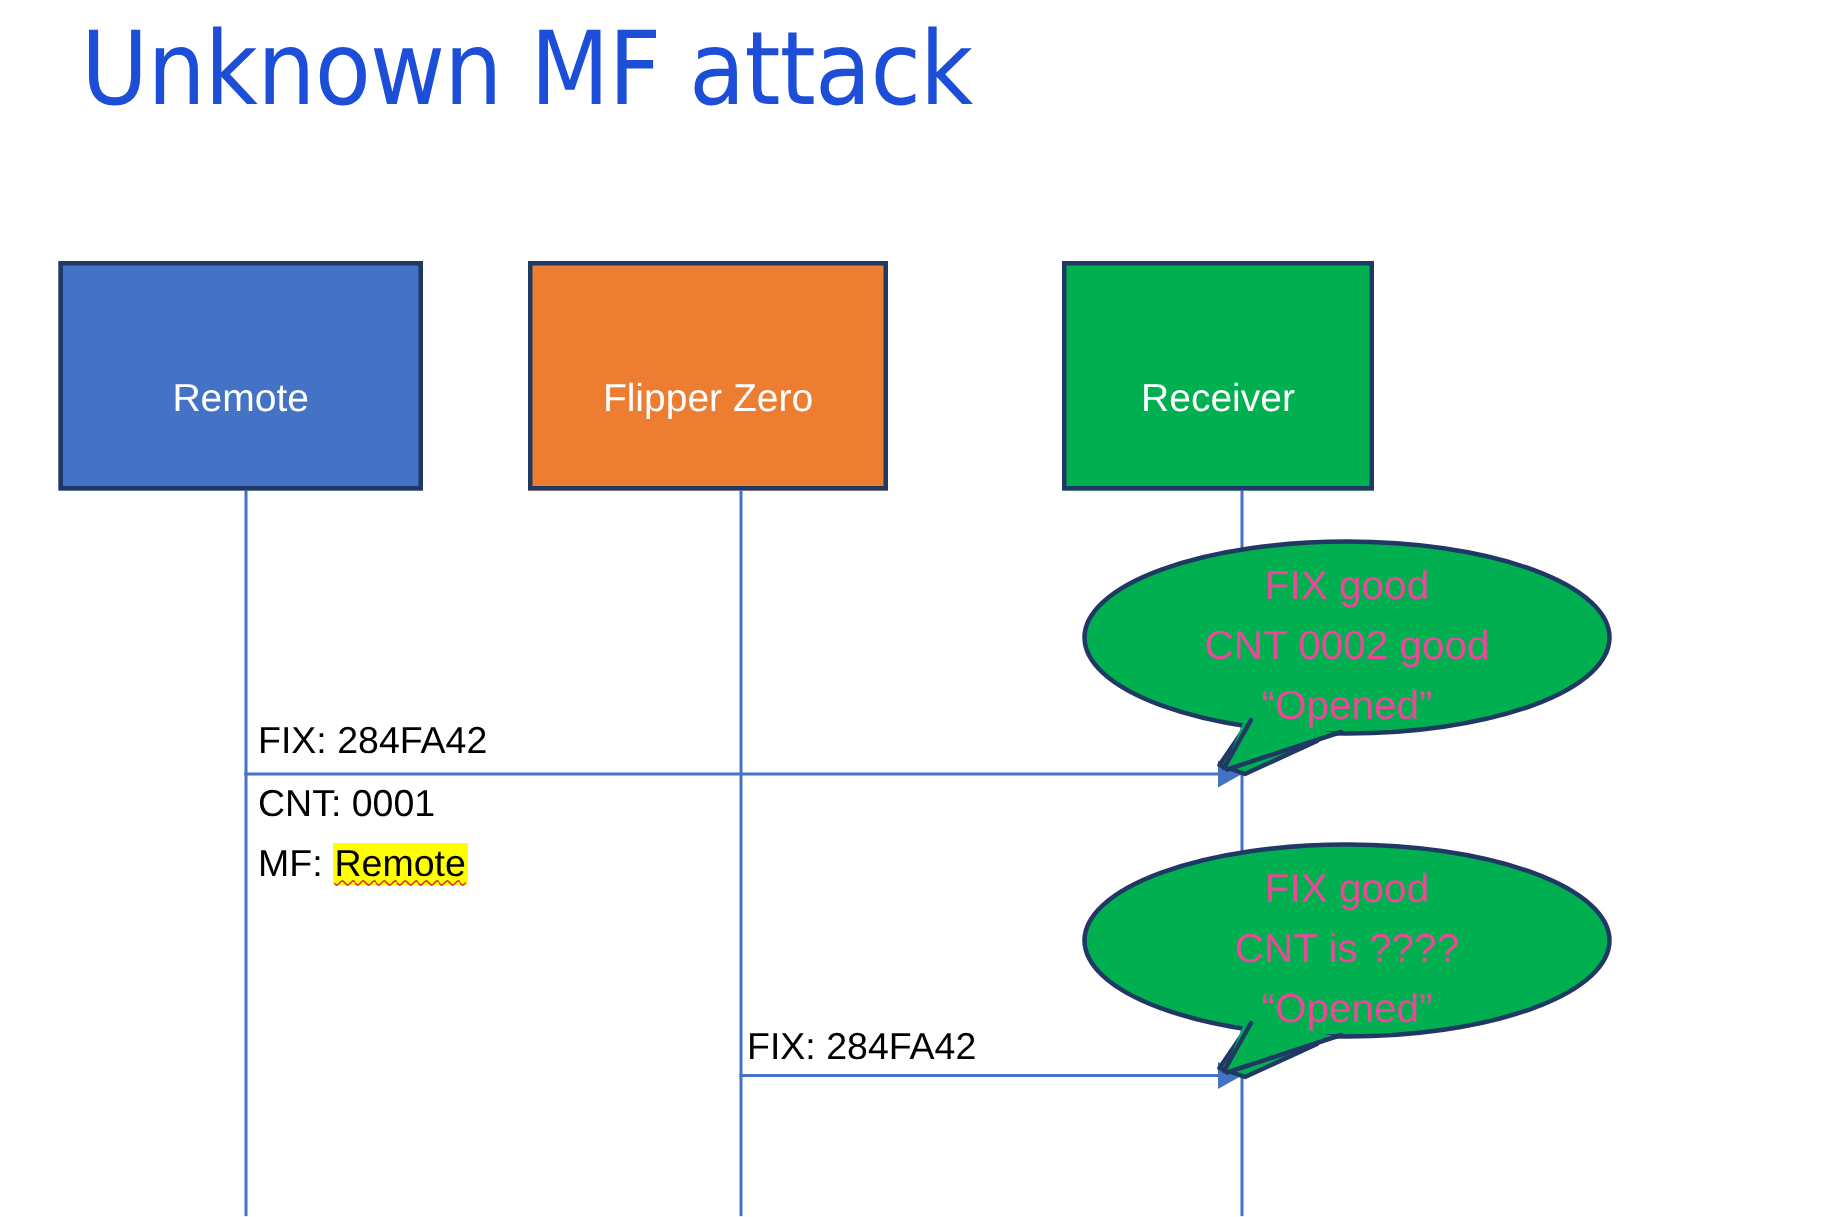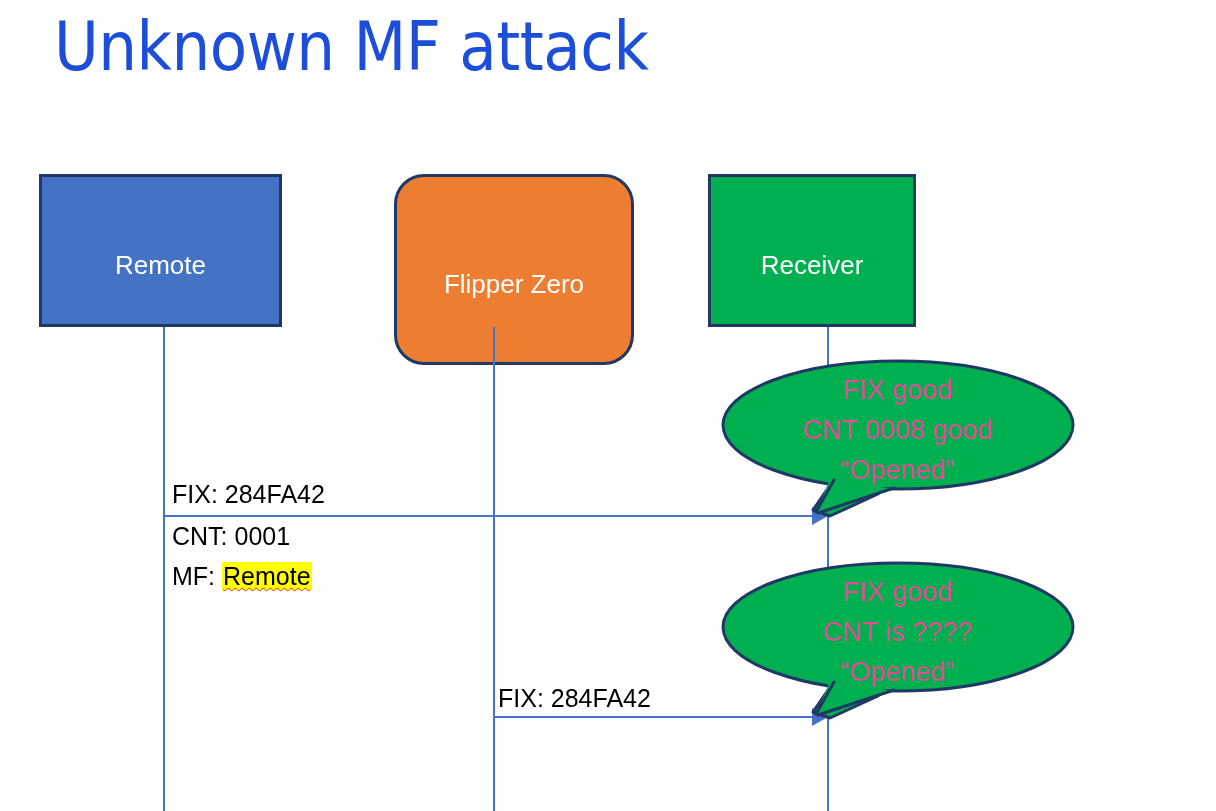--- a/index.html
+++ b/index.html
@@ -43,21 +43,21 @@
   }
   .actor-label {
     color: #ffffff;
     font-size: 26px;
     font-weight: 400;
     line-height: 1;
     white-space: nowrap;
     margin-top: 28px;
   }
   #box-remote  { left: 39px;  top: 174px; width: 243px; height: 153px; background: #4472C4; }
-  #box-flipper { left: 394px; top: 174px; width: 240px; height: 191px; background: #ED7D31; border-radius: 30px; }
+  #box-flipper { left: 352px; top: 174px; width: 240px; height: 153px; background: #ED7D31; }
   #box-receiver{ left: 708px; top: 174px; width: 208px; height: 153px; background: #00B050; }
 
   
   .lifeline {
     position: absolute;
     width: 2px;
     background: #4472C4;
   }
   #lifeline-remote   { left: 163px; top: 327px; height: 484px; }
   #lifeline-flipper  { left: 493px; top: 327px; height: 484px; }
@@ -175,21 +175,21 @@
   <div class="callout" id="callout-1">
     <svg width="360" height="165" viewBox="0 0 360 165">
       <path d="M 110 130 L 95 152 L 112 158 L 160 136 Z" fill="#00B050" stroke="#1F3864" stroke-width="3" stroke-linejoin="round"></path>
       <ellipse cx="180" cy="67" rx="175" ry="64" fill="#00B050" stroke="#1F3864" stroke-width="3"></ellipse>
       <path d="M 112 121 L 98 154 L 175 131 Z" fill="#00B050" stroke="none"></path>
       <path d="M 116 122 L 98 154" fill="none" stroke="#1F3864" stroke-width="3" stroke-linecap="round"></path>
       <path d="M 100 155 L 176 130" fill="none" stroke="#1F3864" stroke-width="3" stroke-linecap="round"></path>
     </svg>
     <div class="callout-text">
       <span class="line">FIX good</span>
-      <span class="line">CNT 0008 good</span>
+      <span class="line">CNT 0002 good</span>
       <span class="line">“Opened”</span>
     </div>
   </div>
 
   <div class="callout" id="callout-2">
     <svg width="360" height="165" viewBox="0 0 360 165">
       <path d="M 110 130 L 95 152 L 112 158 L 160 136 Z" fill="#00B050" stroke="#1F3864" stroke-width="3" stroke-linejoin="round"></path>
       <ellipse cx="180" cy="67" rx="175" ry="64" fill="#00B050" stroke="#1F3864" stroke-width="3"></ellipse>
       <path d="M 112 121 L 98 154 L 175 131 Z" fill="#00B050" stroke="none"></path>
       <path d="M 116 122 L 98 154" fill="none" stroke="#1F3864" stroke-width="3" stroke-linecap="round"></path>

